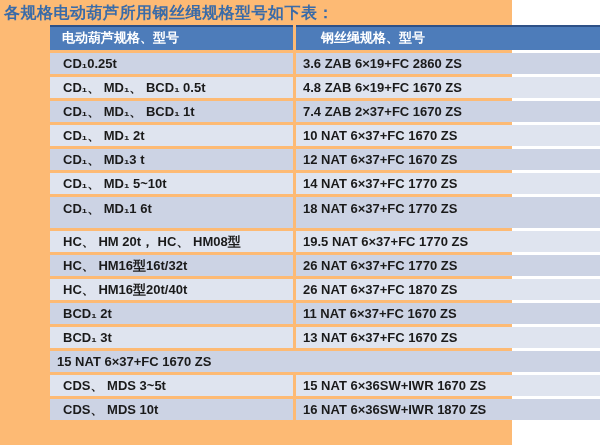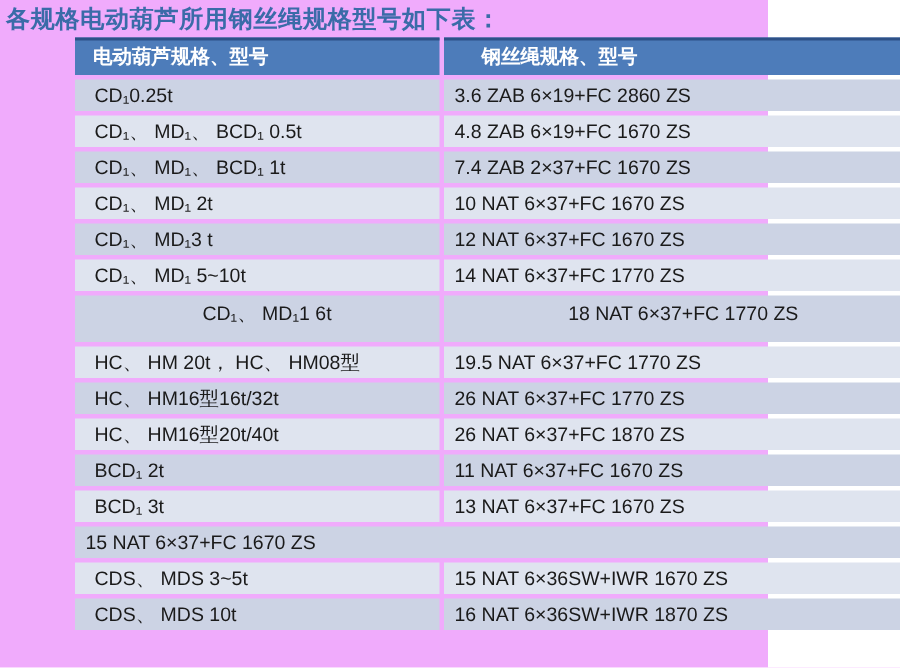--- a/index.html
+++ b/index.html
@@ -8,21 +8,21 @@
     background: #ffffff;
     width: 600px;
     height: 445px;
     overflow: hidden;
     font-family: "Liberation Sans", "DejaVu Sans", sans-serif;
   }
   .page {
     position: relative;
     width: 512px;
     height: 445px;
-    background: #f0abfc;
+    background: #fdba74;
   }
   .doc-title {
     position: absolute;
     left: 4px;
     top: 3px;
     font-family: "Liberation Serif", "DejaVu Serif", serif;
     font-size: 16px;
     font-weight: 600;
     color: var(--title-color, #3a6ba8);
     letter-spacing: 0.5px;
@@ -38,39 +38,38 @@
   .t-row {
     display: flex;
     column-gap: 3px;
     margin-top: 3px;
   }
   .t-row .cell {
     box-sizing: border-box;
     height: 21px;
     line-height: 21px;
     font-size: 13px;
-    font-weight: normal;
+    font-weight: bold;
     color: var(--cell-text, #1a1a1a);
     white-space: nowrap;
     overflow: hidden;
   }
   .t-row .cell.hoist {
     width: 243px;
     padding-left: 13px;
   }
   .t-row .cell.rope {
     flex: 1;
     padding-left: 7px;
   }
   .t-row.shade-dark .cell { background: var(--row-dark, #ccd3e4); }
   .t-row.shade-light .cell { background: var(--row-light, #dfe4ef); }
   .t-row.tall .cell {
     height: 31px;
     line-height: 23px;
-    text-align: center;
   }
   .t-row.tall {
     margin-bottom: 3px; 
   }
   .t-header {
     display: flex;
     column-gap: 3px;
     margin-top: 0;
   }
   .t-header .cell {

